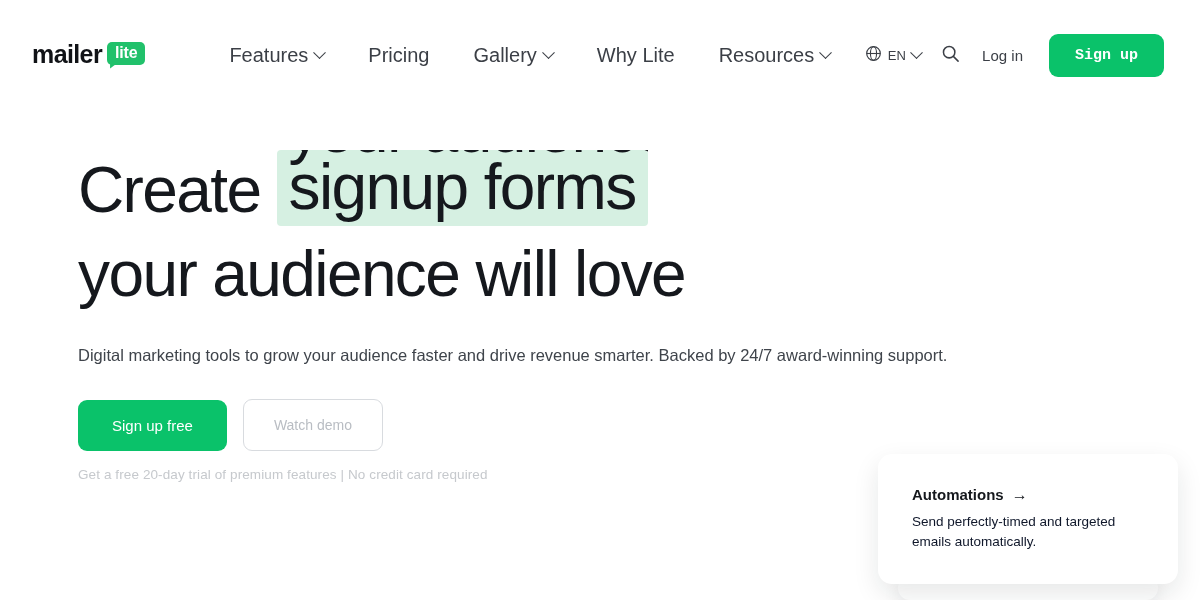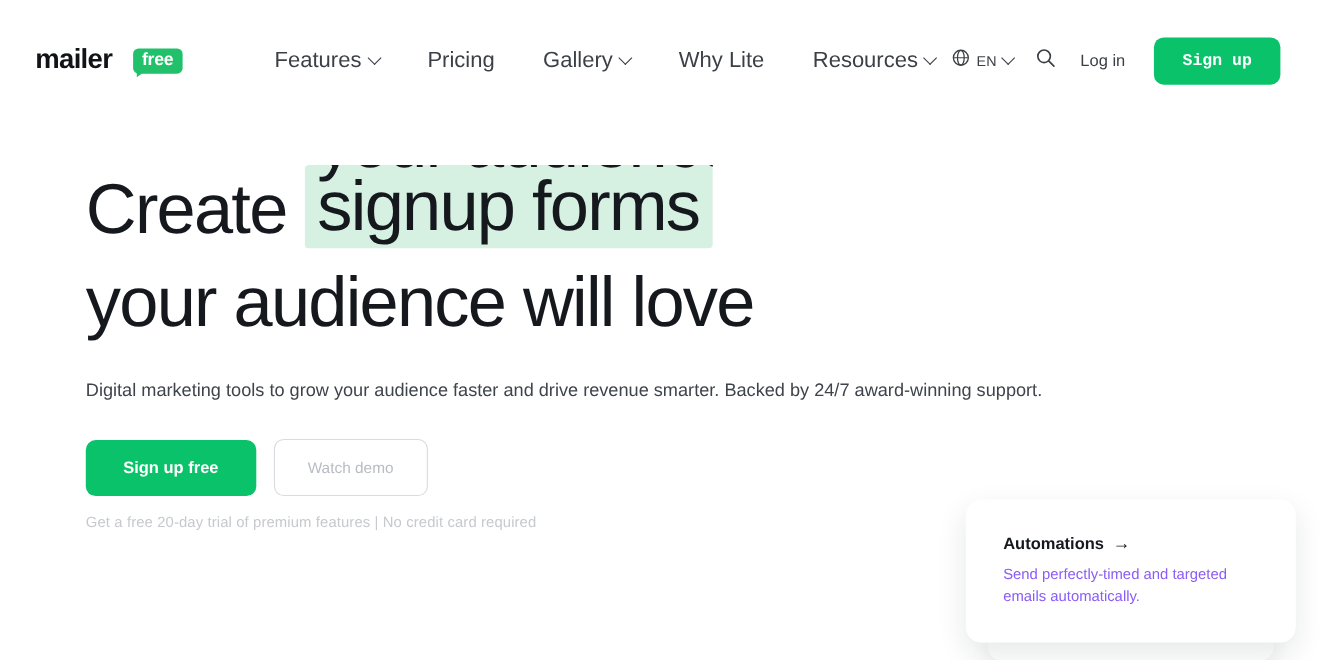--- a/index.html
+++ b/index.html
@@ -12,21 +12,21 @@
   .page { position: relative; width: 1200px; height: 600px; background: #fff; }
 
   
   .header {
     position: absolute; top: 0; left: 0;
     width: 1200px; height: 110px;
     display: flex; align-items: center;
     padding: 0 36px 0 32px;
     background: #fff;
   }
-  .logo { display: flex; align-items: flex-end; gap: 19px; margin-top: -2px; }
+  .logo { display: flex; align-items: flex-start; gap: 5px; margin-top: -2px; }
   .logo-word {
     font-size: 25px; font-weight: 700; color: #111317;
     letter-spacing: -0.6px; line-height: 1;
   }
   .logo-badge {
     position: relative;
     background: #21c16b;
     border-radius: 5px;
     padding: 3px 8px 4px 8px;
     color: #fff; font-size: 16px; font-weight: 700;
@@ -94,21 +94,21 @@
 
   .subhead {
     margin-top: 26px;
     font-size: 16.5px; color: #3f444b;
     line-height: 1.65; width: 1010px;
   }
 
   .cta-row { margin-top: 30px; display: flex; align-items: center; gap: 16px; }
   .btn-primary {
     background: #0ac26a; color: #fff;
-    font-size: 15px; font-weight: 700;
+    font-size: 15px; font-weight: 400;
     border: none; border-radius: 9px;
     padding: 17px 34px; cursor: pointer;
     font-family: "Liberation Sans", sans-serif;
   }
   .btn-secondary {
     background: #fff; color: #b9bdc3;
     font-size: 14px;
     border: 1.4px solid #d8dbdf; border-radius: 9px;
     padding: 17px 30px; cursor: pointer;
     font-family: "Liberation Sans", sans-serif;
@@ -129,39 +129,39 @@
     overflow: hidden;
   }
   .feature-title {
     font-size: 15px; font-weight: 700; color: #15181d;
     display: flex; align-items: center; gap: 8px;
     cursor: pointer;
   }
   .arrow-glyph { font-size: 16px; color: #15181d; line-height: 1; }
   .feature-desc {
     margin-top: 9px; font-size: 13.5px;
-    color: #8b5cf6; line-height: 1.5;
+    color: #0f172a; line-height: 1.5;
   }
   .card-peek {
     position: absolute; left: 898px; top: 576px;
     width: 260px; height: 24px;
     background: #fff; border-radius: 12px;
     box-shadow: 0 6px 18px rgba(24,28,34,.08);
   }
 </style>
 </head>
 <body>
 
 <div class="page">
 
   <div class="header">
 
     <div class="logo">
       <span class="logo-word">mailer</span>
-      <span class="logo-badge">free</span>
+      <span class="logo-badge">lite</span>
     </div>
 
     <div class="nav">
       <div class="nav-item">
         <span>Features</span>
         <span class="chev"></span>
       </div>
       <div class="nav-item">
         <span>Pricing</span>
       </div>

